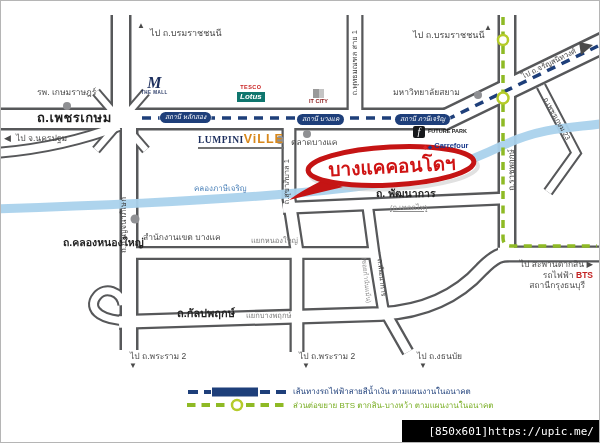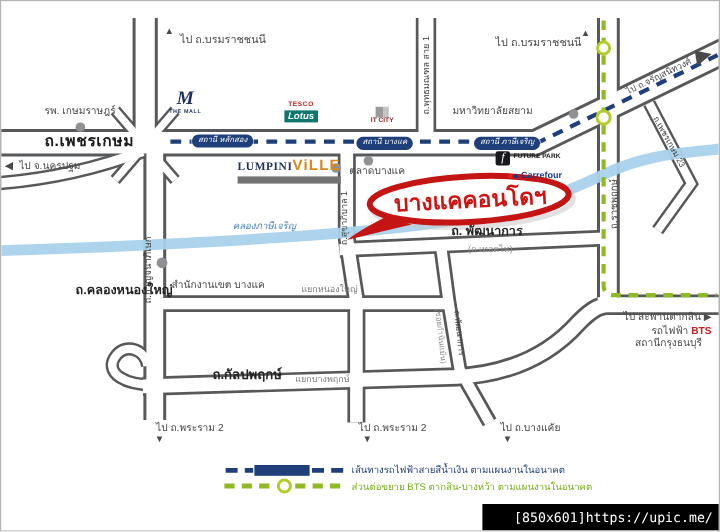--- a/index.html
+++ b/index.html
@@ -8,38 +8,38 @@
   .lbl{position:absolute;white-space:nowrap;color:#474747;font-size:8.5px;line-height:1.25;}
   .roadname{font-weight:bold;color:#232323;font-size:10.5px;}
   .big{font-size:13px;font-weight:bold;color:#1c1c1c;letter-spacing:.5px;}
   .paren{font-size:7.5px;color:#8d8d8d;}
   .inter{font-size:7.5px;color:#7c7c7c;}
   .vlabel{position:absolute;width:120px;text-align:center;font-size:7.5px;color:#3c3c3c;white-space:nowrap;transform:rotate(-90deg);transform-origin:center;line-height:1;}
   .dlabel{position:absolute;width:90px;text-align:center;font-size:7px;color:#3c3c3c;white-space:nowrap;transform-origin:center;line-height:1;}
   .chip{position:absolute;background:#1e3f7a;color:#fff;font-size:6.5px;font-style:italic;padding:2px 5px 2.5px;border-radius:7px;line-height:1;box-shadow:0 0 0 1px #ffffff88;}
   .arr{position:absolute;color:#4a4a4a;font-size:8px;line-height:1;}
   .callout-text{position:absolute;left:312px;top:150px;width:158px;text-align:center;font-size:19px;font-weight:bold;color:#cf1414;transform:rotate(-3deg);white-space:nowrap;}
-  .canal-lbl{position:absolute;font-size:8px;font-style:italic;color:#4a80b8;text-align:right;}
+  .canal-lbl{position:absolute;font-size:8px;color:#4a80b8;text-align:right;}
   .legend-blue{position:absolute;left:292px;top:384px;font-size:8px;color:#1e3f7a;}
   .legend-green{position:absolute;left:292px;top:397.5px;font-size:8px;color:#76ac1e;}
   .wm{position:absolute;left:401px;top:419px;right:0;bottom:0;background:#000;color:#fff;
       font-family:"DejaVu Sans Mono","Liberation Mono",monospace;font-size:11px;
       display:flex;align-items:center;justify-content:flex-end;padding-right:5px;}
   
   .logo{position:absolute;line-height:1;}
   .mall{left:140px;top:74px;text-align:center;color:#1d2f5e;}
   .mall .m{font-family:"Liberation Serif","DejaVu Serif",serif;font-style:italic;font-weight:bold;font-size:16px;}
   .mall .t{font-size:4.5px;letter-spacing:.5px;font-weight:bold;}
   .tesco{left:236px;top:84px;text-align:center;}
   .tesco .t{font-size:5.5px;font-weight:bold;color:#c92121;letter-spacing:.5px;}
   .tesco .l{background:#0f766e;color:#fff;font-size:8px;font-weight:bold;font-style:italic;padding:1px 3px;margin-top:1px;}
   .itcity{left:308px;top:88px;text-align:center;}
   .itcity .b{width:11px;height:9px;margin:0 auto;background:linear-gradient(90deg,#9a9a9a 55%,#c4c4c4 55%);}
   .itcity .t{font-size:5.5px;font-weight:bold;color:#8a1a1a;margin-top:1px;}
-  .lumpini{left:197px;top:129px;border-bottom:6px solid #737373;padding-bottom:1px;}
+  .lumpini{left:197px;top:129px;border-bottom:2px solid #737373;padding-bottom:1px;}
   .lumpini .lp{font-family:"Liberation Serif","DejaVu Serif",serif;font-weight:bold;font-size:9.5px;color:#1d2f5e;letter-spacing:.5px;}
   .lumpini .vl{font-weight:bold;font-size:12.5px;color:#d8881c;letter-spacing:1px;}
   .fpark{left:412px;top:125px;display:flex;align-items:center;gap:3px;}
   .fpark .sq{width:12px;height:12px;background:#17191c;border-radius:2px;color:#fff;font-family:"Liberation Serif","DejaVu Serif",serif;font-style:italic;font-size:10px;display:flex;align-items:center;justify-content:center;}
   .fpark .t{font-size:5.5px;font-weight:bold;color:#1c1c1c;}
   .carre{left:422px;top:141px;display:flex;align-items:flex-end;gap:2px;}
   .carre .g{font-size:6px;}
   .carre .g .r{color:#d22;}
   .carre .g .b{color:#1a3a8c;}
   .carre .t{font-size:7.5px;font-weight:bold;color:#1a3a8c;}
@@ -128,21 +128,21 @@
 
   <span class="arr" data-interactable="false" style="left:136px;top:21px;">▲</span>
   <div class="lbl" data-interactable="false" style="left:149px;top:27px;font-size:9px;">ไป ถ.บรมราชชนนี</div>
 
   <span class="arr" data-interactable="false" style="left:483px;top:23px;">▲</span>
   <div class="lbl" data-interactable="false" style="left:412px;top:29px;font-size:9px;">ไป ถ.บรมราชชนนี</div>
 
   <div class="dlabel" data-interactable="false" style="left:503px;top:59px;transform:rotate(-26deg);font-size:7.5px;color:#4a4a4a;">ไป ถ.จรัญสนิทวงศ์</div>
 
   <div class="lbl" data-interactable="false" style="left:36px;top:86px;">รพ. เกษมราษฎร์</div>
-  <div class="lbl" data-interactable="false" style="left:376px;top:86px;">มหาวิทยาลัยสยาม</div>
+  <div class="lbl" data-interactable="false" style="left:392px;top:86px;">มหาวิทยาลัยสยาม</div>
 
   <div class="lbl big" data-interactable="false" style="left:36px;top:109px;">ถ.เพชรเกษม</div>
 
   <span class="arr" data-interactable="false" style="left:3px;top:133px;font-size:9px;">◀</span>
   <div class="lbl" data-interactable="false" style="left:15px;top:132px;">ไป จ.นครปฐม</div>
 
   <div class="chip" data-interactable="false" style="left:159px;top:111px;">สถานี หลักสอง</div>
   <div class="chip" data-interactable="false" style="left:296px;top:113px;">สถานี บางแค</div>
   <div class="chip" data-interactable="false" style="left:394px;top:113px;">สถานี ภาษีเจริญ</div>
 
@@ -174,38 +174,38 @@
 
   <div class="callout-text" data-interactable="false">บางแคคอนโดฯ</div>
 
   <div class="canal-lbl" data-interactable="false" style="left:193px;top:181px;">คลองภาษีเจริญ</div>
   <div class="lbl" data-interactable="false" style="left:142px;top:211px;margin-top:20px;">สำนักงานเขต บางแค</div>
 
   <div class="lbl roadname" data-interactable="false" style="left:62px;top:235px;">ถ.คลองหนองใหญ่</div>
   <div class="lbl inter" data-interactable="false" style="left:250px;top:235px;">แยกหนองใหญ่</div>
 
   <div class="lbl roadname" data-interactable="false" style="left:375px;top:186px;text-align:right;">ถ. พัฒนาการ</div>
-  <div class="lbl paren" data-interactable="false" style="left:389px;top:202px;">(ถ.เทอดไท)</div>
+  <div class="lbl paren" data-interactable="false" style="left:389px;top:202px;text-decoration:underline;">(ถ.เทอดไท)</div>
 
   <div class="lbl roadname" data-interactable="false" style="left:176px;top:306px;font-size:11px;">ถ.กัลปพฤกษ์</div>
   <div class="lbl inter" data-interactable="false" style="left:245px;top:310px;">แยกบางพฤกษ์</div>
 
   <div class="vlabel" data-interactable="false" style="left:63px;top:220px;font-size:8px;">ถ.กาญจนาภิเษก</div>
   <div class="vlabel" data-interactable="false" style="left:294px;top:58px;">ถ.พุทธมณฑล สาย 1</div>
   <div class="vlabel" data-interactable="false" style="left:451px;top:165px;font-size:8px;">ถ.ราชพฤกษ์</div>
   <div class="vlabel" data-interactable="false" style="left:226px;top:177px;">ถ.สุขาภิบาล 1</div>
   <div class="dlabel" data-interactable="false" style="left:511px;top:114px;transform:rotate(61deg);">ถ.เพชรเกษม 23</div>
   <div class="dlabel" data-interactable="false" style="left:336px;top:273px;transform:rotate(84deg);">ถ.พัฒนาการ</div>
   <div class="dlabel" data-interactable="false" style="left:320px;top:276px;transform:rotate(84deg);font-size:6.5px;color:#8d8d8d;">(ซอยกำนันแม้น)</div>
 
   <div class="lbl" data-interactable="false" style="left:129px;top:350px;">ไป ถ.พระราม 2</div>
   <span class="arr" data-interactable="false" style="left:128px;top:361px;">▼</span>
   <div class="lbl" data-interactable="false" style="left:298px;top:350px;">ไป ถ.พระราม 2</div>
   <span class="arr" data-interactable="false" style="left:301px;top:361px;">▼</span>
-  <div class="lbl" data-interactable="false" style="left:416px;top:350px;">ไป ถ.บางแคัย</div>
+  <div class="lbl" data-interactable="false" style="left:416px;top:350px;">ไป ถ.งธนบัย</div>
   <span class="arr" data-interactable="false" style="left:418px;top:361px;">▼</span>
 
   <div data-interactable="false" style="position:absolute;left:498px;top:258px;width:94px;text-align:right;font-size:8.5px;color:#4a4a4a;line-height:10.5px;white-space:nowrap;">
     <div data-interactable="false"><span>ไป สะพานตากสิน</span> <span data-interactable="false">▶</span></div>
     <div data-interactable="false"><span>รถไฟฟ้า </span><span style="color:#c32222;font-weight:bold;" data-interactable="false">BTS</span></div>
     <div data-interactable="false" style="padding-right:8px;">สถานีกรุงธนบุรี</div>
   </div>
 
   <div class="legend-blue" data-interactable="false">เส้นทางรถไฟฟ้าสายสีน้ำเงิน ตามแผนงานในอนาคต</div>
   <div class="legend-green" data-interactable="false">ส่วนต่อขยาย BTS ตากสิน-บางหว้า ตามแผนงานในอนาคต</div>

